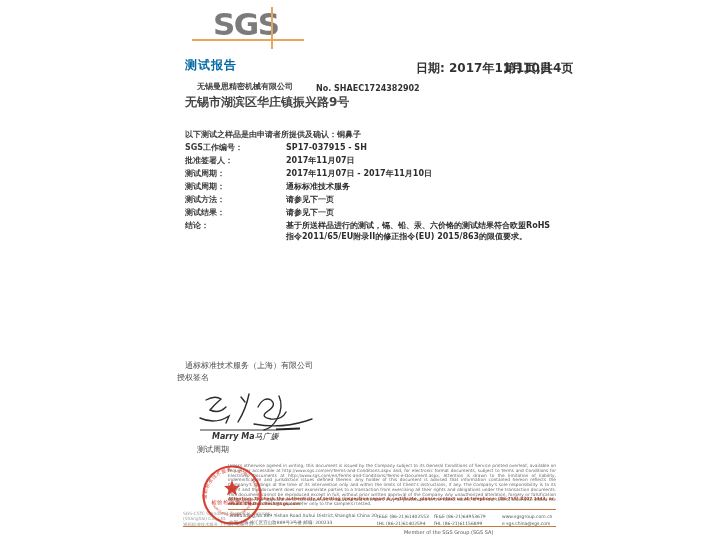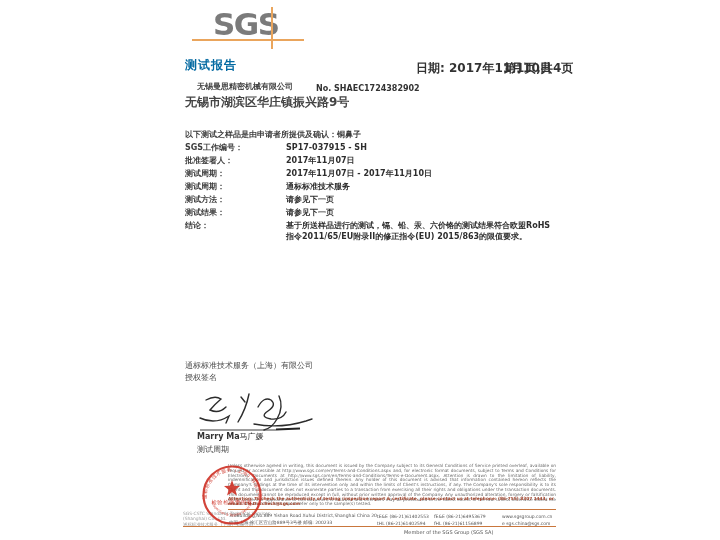--- a/index.html
+++ b/index.html
@@ -25,23 +25,23 @@
   
   .company-name { position:absolute; left:185px; top:81px; font-size:8px; font-weight:600; color:#444;margin-left:12px; }
   .company-addr { position:absolute; left:185px; top:94px; font-size:12px; font-weight:600; color:#444; }
   
   .intro-line { position:absolute; left:185px; top:129px; font-size:8px; font-weight:600; color:#3d3d3d; }
   .frow { position:absolute; left:185px; width:372px; font-size:8px; }
   .frow .flabel { position:absolute; left:0; top:0; font-weight:600; color:#3d3d3d; }
   .frow .fvalue { position:absolute; left:101px; top:0; width:271px; font-weight:bold; color:#2e2e2e; line-height:11px; }
   
   .sign-company { position:absolute; left:185px; top:360px; font-size:8px; color:#4a4a4a; }
-  .sign-auth    { position:absolute; left:185px; top:372px; font-size:8px; color:#4a4a4a; }
+  .sign-auth    { position:absolute; left:177px; top:372px; font-size:8px; color:#4a4a4a; }
   .signature-svg { position:absolute; left:196px; top:388px; }
-  .signer-line { position:absolute; left:197px; top:431px; font-size:8px; color:#333; }
+  .signer-line { position:absolute; left:212px; top:431px; font-size:8px; color:#333;font-style:italic; }
   .signer-line .en { font-weight:bold; }
   .signer-role { position:absolute; left:197px; top:444px; font-size:8px; color:#4a4a4a; }
   
   .disclaimer {
     position:absolute; left:228px; top:464px; width:328px;
     font-size:4.3px; line-height:4.8px; text-align:justify; color:#6a6a6a;
   }
   .attention {
     position:absolute; left:228px; top:497px; width:328px;
     font-size:4.3px; line-height:4.8px; font-weight:bold; color:#a3442c;

